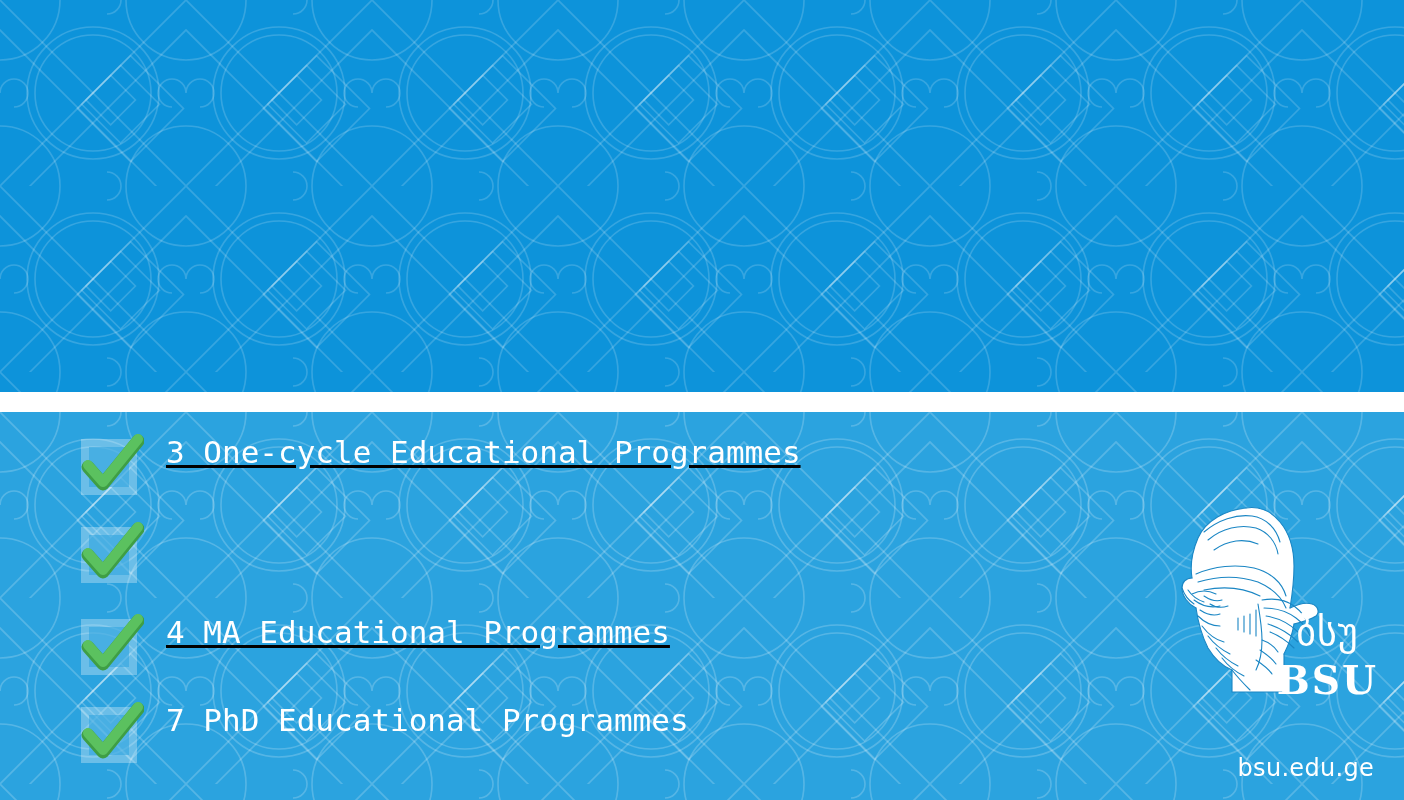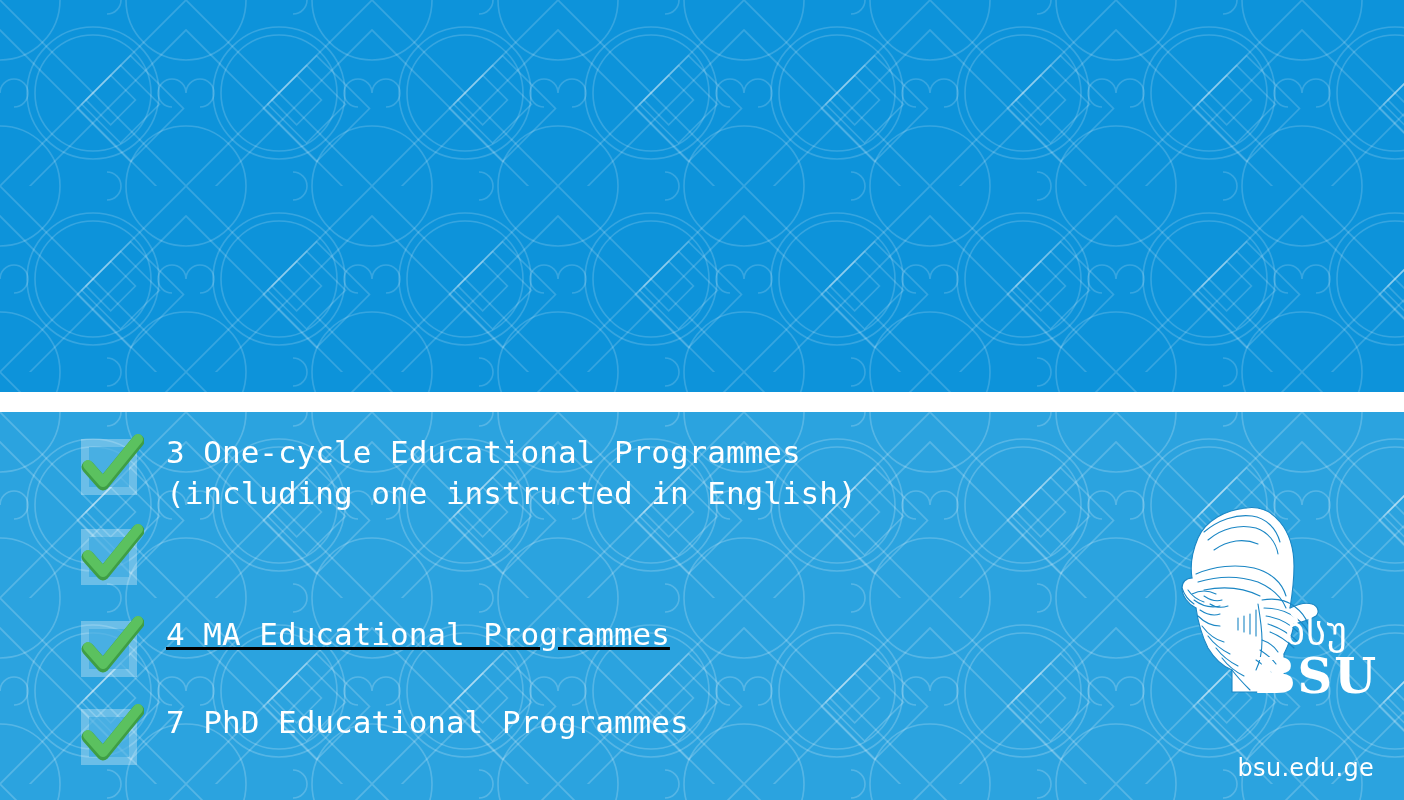--- a/index.html
+++ b/index.html
@@ -81,21 +81,21 @@
     top: 16px;
     width: 900px;
     z-index: 3;
   }
   .bullet-row {
     position: relative;
     min-height: 84px;
     padding-left: 88px;
     box-sizing: border-box;
   }
-  .bullet-row.r0 { margin-top: 0px; }
+  .bullet-row.r0 { margin-top: 0px; text-decoration: underline; }
   .bullet-row.r1 { margin-top: 4px; }
   .bullet-row.r2 { margin-top: 8px; text-decoration: underline; }
   .bullet-row.r3 { margin-top: 4px; }
 
   .check-icon {
     position: absolute;
     left: 0;
     top: 6px;
     width: 66px;
     height: 66px;
@@ -146,24 +146,24 @@
     color: #ffffff;
     font-family: "DejaVu Sans", "Liberation Sans", sans-serif;
     font-size: 38px;
     font-weight: 400;
     letter-spacing: 1px;
   }
   #logo-lat {
     display: block;
     color: #ffffff;
     font-family: "DejaVu Serif", "Liberation Serif", serif;
-    font-size: 48px;
+    font-size: 39px;
     font-weight: 700;
     letter-spacing: 2px;
-    margin-top: 2px;
+    margin-top: 10px;
   }
 
   
   #site-url {
     position: absolute;
     right: 30px;
     bottom: 18px;
     color: #ffffff;
     font-family: "DejaVu Sans", "Liberation Sans", sans-serif;
     font-size: 24px;
@@ -241,21 +241,20 @@
     <div id="bullet-list">
 
       <div class="bullet-row r0">
         <svg class="check-icon" viewBox="0 0 66 66">
           <rect x="3" y="5" width="56" height="56" fill="#ffffff" fill-opacity="0.30"></rect>
           <rect x="11" y="13" width="40" height="40" fill="#2ba3df" fill-opacity="0.55"></rect>
           <path d="M 10 33 L 25 50 L 60 7" fill="none" stroke="#3f9e45" stroke-width="13" stroke-linecap="round" stroke-linejoin="round"></path>
           <path d="M 10 31 L 25 48 L 60 5" fill="none" stroke="#5bc15f" stroke-width="10" stroke-linecap="round" stroke-linejoin="round"></path>
         </svg>
         <span class="bullet-text">3 One-cycle Educational Programmes</span>
-        <span class="bullet-sub">(including one instructed in English)</span>
       </div>
 
       <div class="bullet-row r1">
         <svg class="check-icon" viewBox="0 0 66 66">
           <rect x="3" y="5" width="56" height="56" fill="#ffffff" fill-opacity="0.30"></rect>
           <rect x="11" y="13" width="40" height="40" fill="#2ba3df" fill-opacity="0.55"></rect>
           <path d="M 10 33 L 25 50 L 60 7" fill="none" stroke="#3f9e45" stroke-width="13" stroke-linecap="round" stroke-linejoin="round"></path>
           <path d="M 10 31 L 25 48 L 60 5" fill="none" stroke="#5bc15f" stroke-width="10" stroke-linecap="round" stroke-linejoin="round"></path>
         </svg>
       </div>

